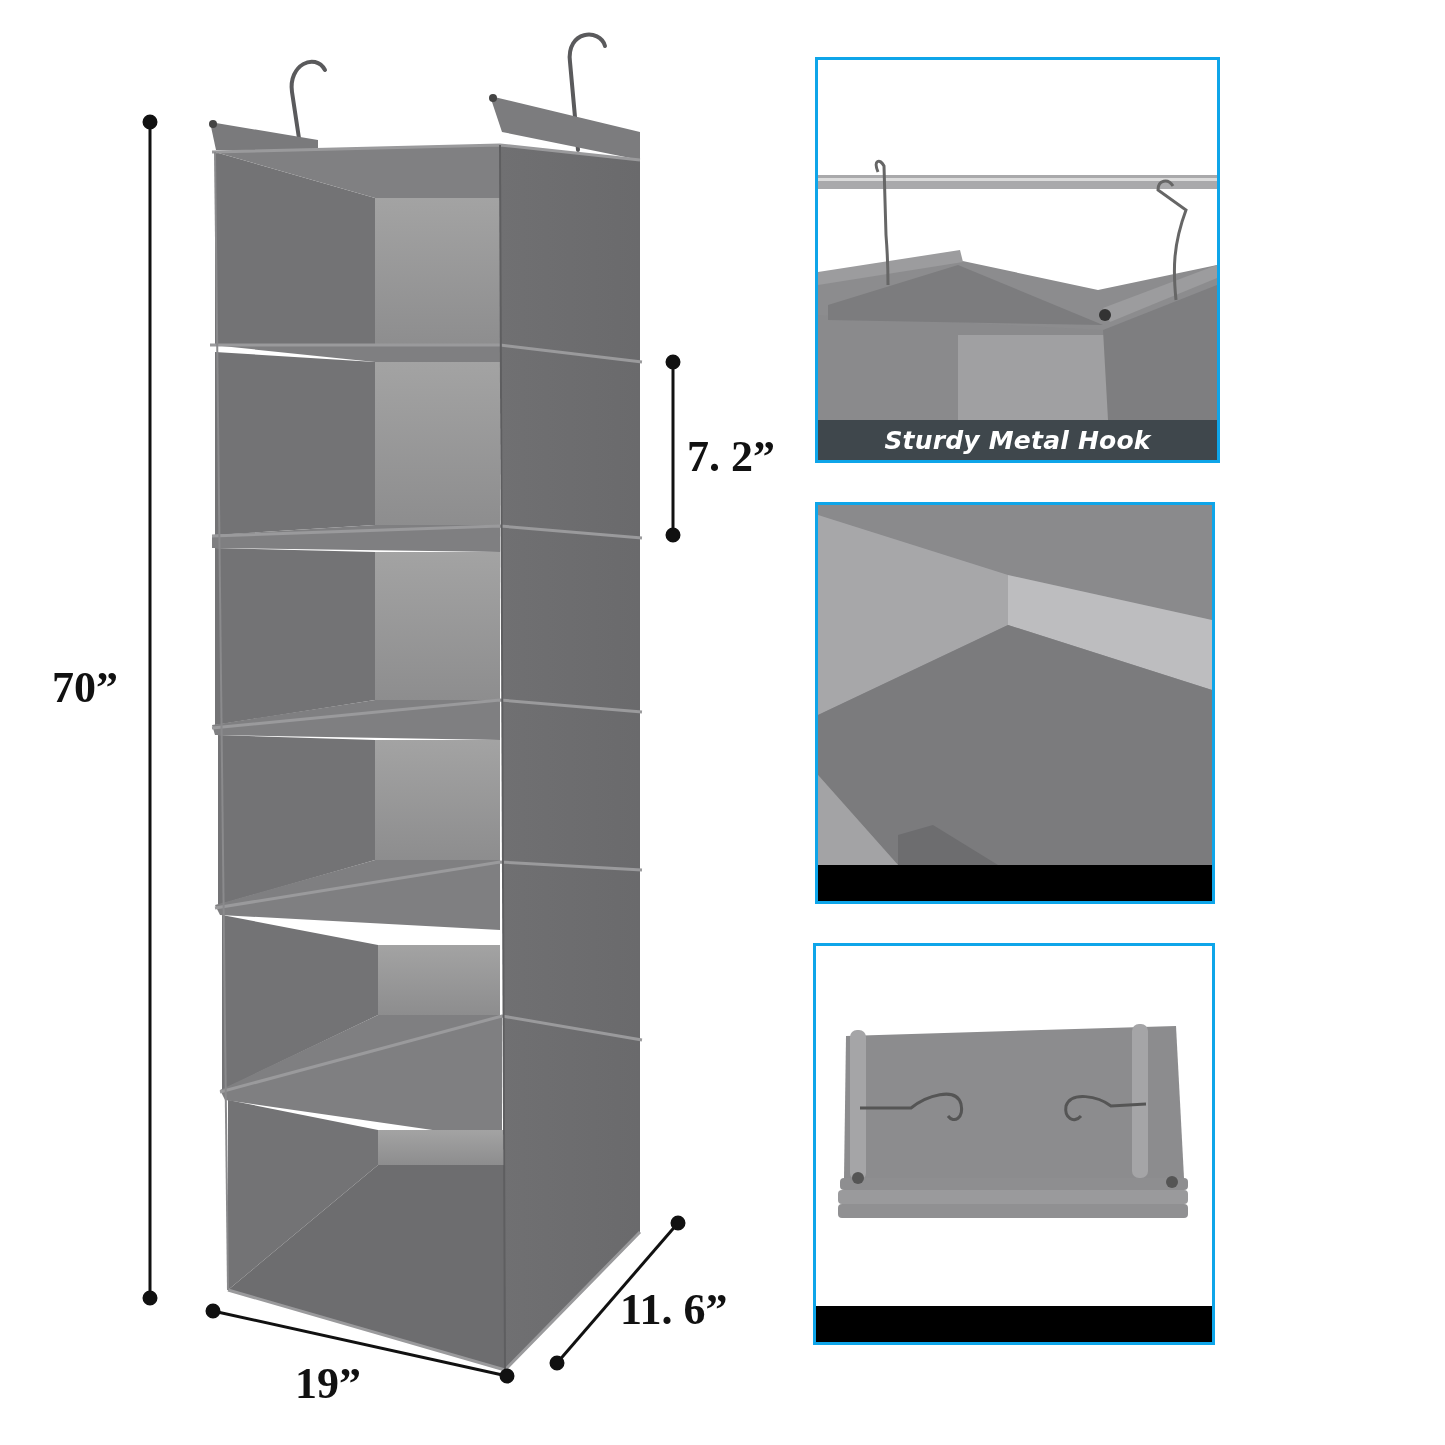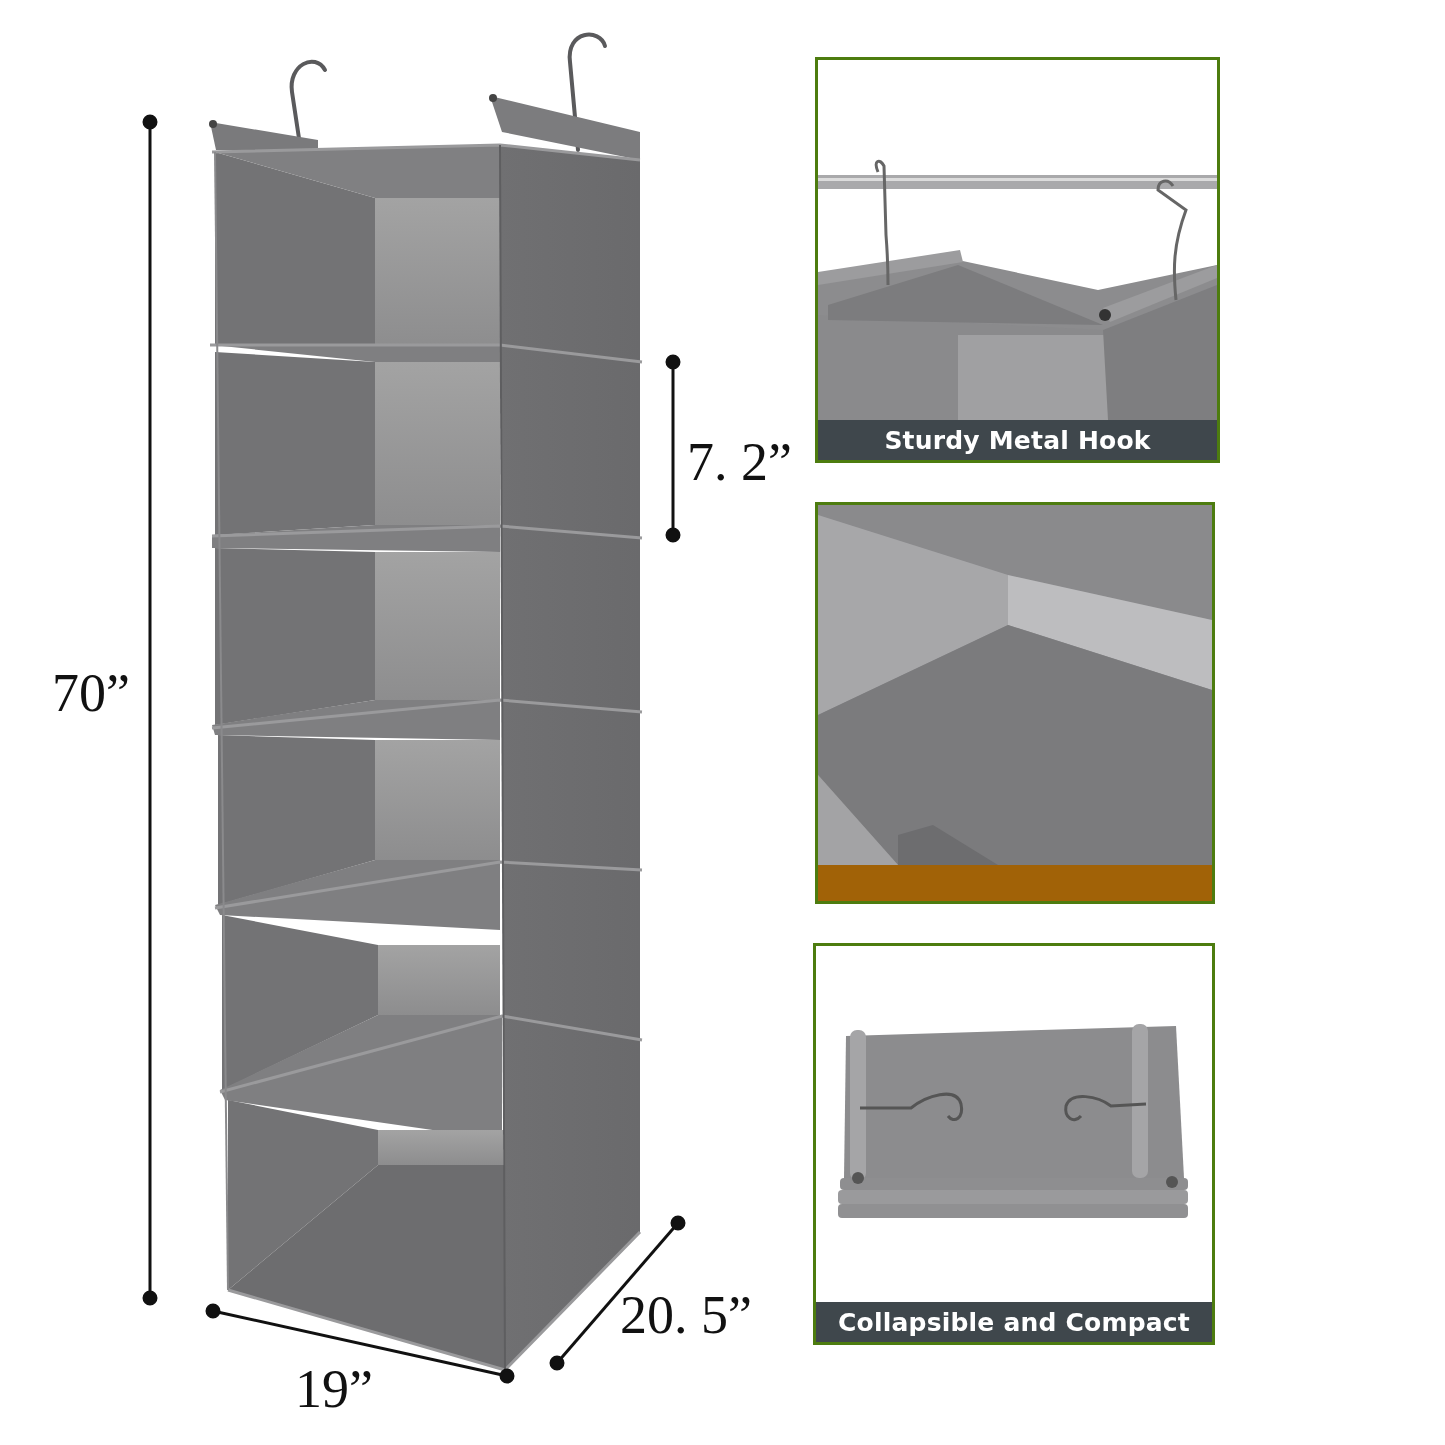--- a/index.html
+++ b/index.html
@@ -1,19 +1,19 @@
 <!DOCTYPE html>
 <html><head>
   <meta charset="utf-8">
   <style>
     html, body { margin: 0; padding: 0; background: #ffffff; }
     body { width: 1445px; height: 1445px; position: relative; overflow: hidden; font-family: "DejaVu Sans", sans-serif; }
     .abs { position: absolute; }
-    .dim-label { position: absolute; font-family: "Liberation Serif", "DejaVu Serif", serif; color: #111; font-size: 54px; line-height: 1; white-space: nowrap; }
-    .feature { position: absolute; border: 3px solid #4d7c0f; background: #a16207; overflow: hidden; box-sizing: border-box; }
+    .dim-label { position: absolute; font-family: "Liberation Serif", "DejaVu Serif", serif; color: #111; font-size: 44px; line-height: 1; white-space: nowrap; font-weight: bold; }
+    .feature { position: absolute; border: 3px solid #0ea5e9; background: #000000; overflow: hidden; box-sizing: border-box; font-style: italic; }
     .feature .photo { position: absolute; left: 0; top: 0; right: 0; }
     .feature .caption { position: absolute; left: 0; right: 0; bottom: 0; height: 40px; background: #3f474c; color: #fff; font-family: "DejaVu Sans", sans-serif; font-weight: bold; font-size: 25px; display: flex; align-items: center; justify-content: center; letter-spacing: 0.2px; }
     svg { display: block; }
   </style>
 </head>
 <body>
 
 <div class="abs" style="left:0;top:0;width:800px;height:1445px;">
   <svg width="800" height="1445" viewBox="0 0 800 1445">
     <defs>
@@ -103,21 +103,21 @@
       <line x1="678" y1="1223" x2="557" y2="1363"></line>
       <circle cx="678" cy="1223" r="6"></circle>
       <circle cx="557" cy="1363" r="6"></circle>
     </g>
   </svg>
 </div>
 
 <div class="dim-label" style="left:52px;top:666px;">70”</div>
 <div class="dim-label" style="left:687px;top:435px;">7. 2”</div>
 <div class="dim-label" style="left:295px;top:1362px;">19”</div>
-<div class="dim-label" style="left:620px;top:1288px;">20. 5”</div>
+<div class="dim-label" style="left:620px;top:1288px;">11. 6”</div>
 
 <div class="feature" style="left:815px;top:57px;width:405px;height:406px;">
   <svg class="photo" width="399" height="360" viewBox="0 0 399 360">
     <rect x="0" y="0" width="399" height="360" fill="#ffffff"></rect>
 
     <rect x="0" y="115" width="399" height="14" fill="#a9a9ab"></rect>
     <rect x="0" y="118" width="399" height="3" fill="#dcdcdc"></rect>
 
     <polygon points="0,215 140,200 280,230 399,205 399,360 0,360" fill="#8c8c8e"></polygon>
     <polygon points="0,255 285,270 290,360 0,360" fill="#8a8a8c"></polygon>
@@ -158,14 +158,13 @@
     <polygon points="30,90 360,80 368,232 28,232" fill="#8c8c8e"></polygon>
 
     <rect x="34" y="84" width="16" height="150" rx="7" fill="#a5a5a7"></rect>
     <rect x="316" y="78" width="16" height="154" rx="7" fill="#a5a5a7"></rect>
     <circle cx="42" cy="232" r="6" fill="#555"></circle>
     <circle cx="356" cy="236" r="6" fill="#555"></circle>
 
     <path d="M44 162 L 95 162 C 110 150, 140 140, 145 158 C 148 172, 138 178, 132 170" fill="none" stroke="#555" stroke-width="3"></path>
     <path d="M330 158 L 295 160 C 282 150, 255 145, 250 160 C 248 172, 258 178, 265 170" fill="none" stroke="#555" stroke-width="3"></path>
   </svg>
-  <div class="caption">Collapsible and Compact</div>
 </div>
 
 </body></html>

